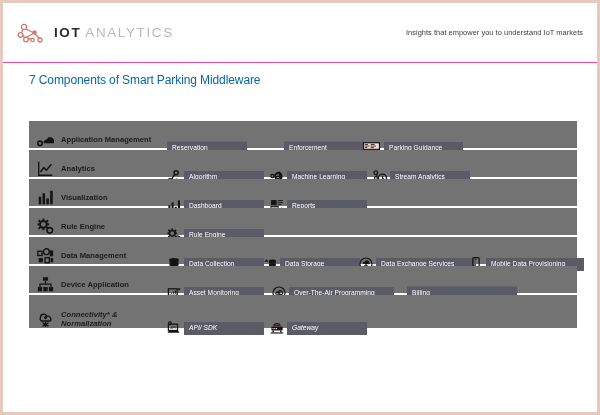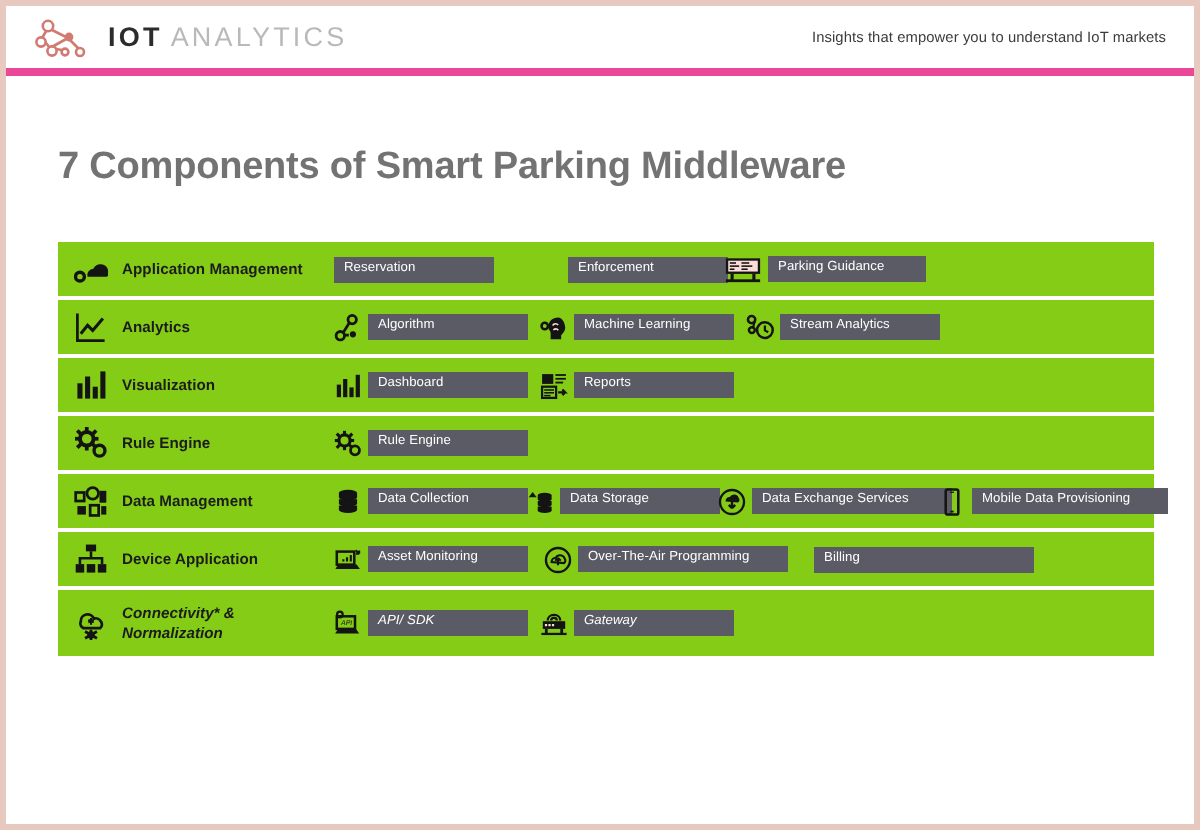--- a/index.html
+++ b/index.html
@@ -21,22 +21,22 @@
     height: 415px;
     box-sizing: border-box;
     border: 3px solid #e8c9bf;
     background: #ffffff;
   }
 
   
   .header {
     position: absolute;
     left: 0; right: 0; top: 0;
-    height: 35px;
-    border-bottom: 4px solid #ec4899;
+    height: 60px;
+    border-bottom: 1px solid #ec4899;
     display: flex;
     align-items: center;
     justify-content: space-between;
     padding: 0 14px 0 14px;
     box-sizing: border-box;
   }
   .brand {
     display: flex;
     align-items: center;
     gap: 9px;
@@ -55,38 +55,38 @@
     color: #3c3c3c;
     white-space: nowrap;
     letter-spacing: 0.05px;
   }
 
   
   .title {
     position: absolute;
     left: 26px;
     top: 70px;
-    font-size: 19px;
-    font-weight: 700;
-    color: #737373;
+    font-size: 12px;
+    font-weight: 400;
+    color: #0369a1;
     letter-spacing: -0.1px;
   }
 
   
   .matrix {
     position: absolute;
     left: 26px;
     top: 118px;
     width: 548px;
   }
   .row {
     position: relative;
     display: flex;
-    align-items: center;
-    background: #84cc16;
+    align-items: flex-end;
+    background: #737373;
     border-bottom: 2px solid #ffffff;
     box-sizing: border-box;
     min-height: 29px;
   }
   .row:last-child { border-bottom: none; }
   .row.tall { min-height: 33px; font-style: italic; }
 
   .cat {
     display: flex;
     align-items: center;

